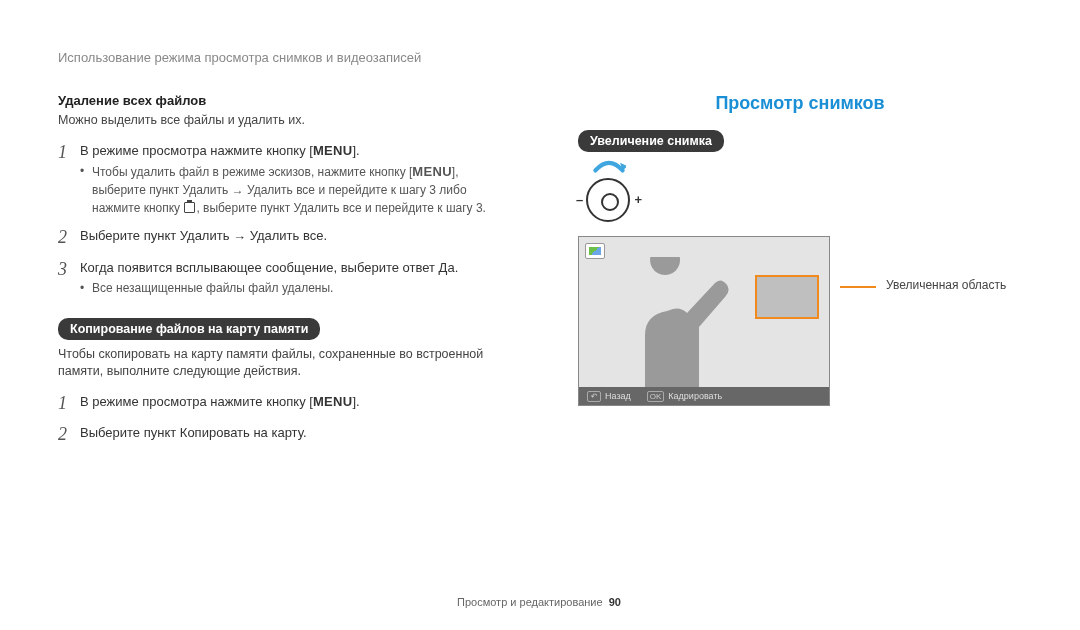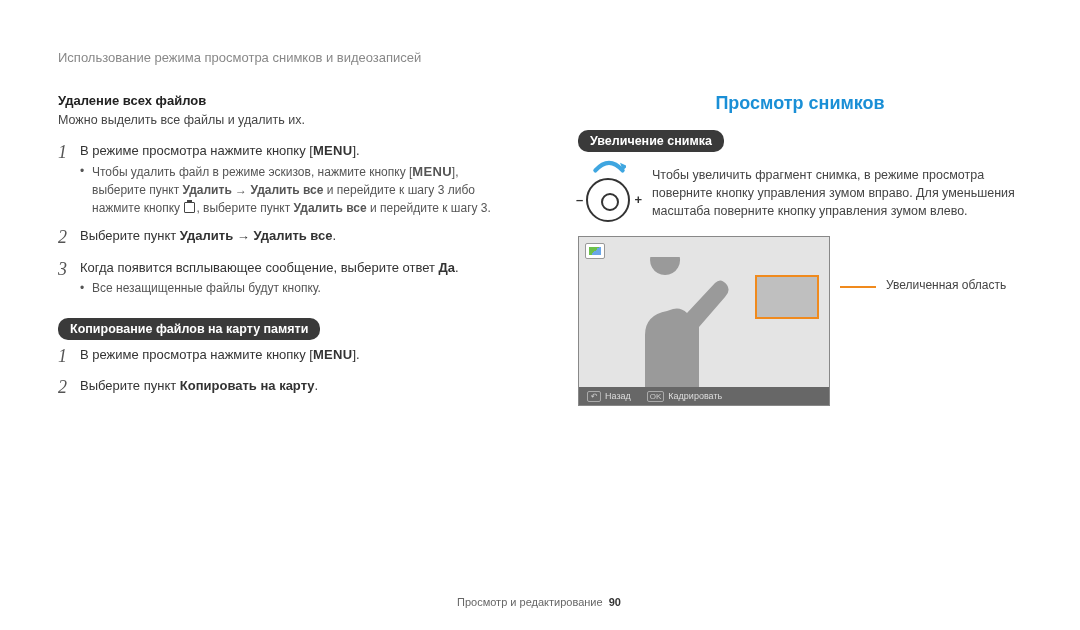--- a/index.html
+++ b/index.html
@@ -73,21 +73,21 @@
     content: "•";
     position: absolute;
     left: 0;
     top: 0;
   }
   .menu-token {
     font-weight: bold;
     font-size: 13px;
     letter-spacing: 0.3px;
   }
-  .bold { font-weight: bold; }
+  .bold { font-weight: normal; }
   .pill {
     display: inline-block;
     background: #3a3a3a;
     color: #fff;
     font-size: 12.5px;
     font-weight: bold;
     padding: 4px 12px 4px 12px;
     border-radius: 10px;
     margin: 10px 0 6px 0;
   }
@@ -291,27 +291,28 @@
           <span>Выберите пункт </span><span class="bold">Удалить → Удалить все</span><span>.</span>
         </div>
       </div>
 
       <div class="num-item">
         <div class="num">3</div>
         <div class="num-body">
           <div class="main-line">
             <span>Когда появится всплывающее сообщение, выберите ответ </span><span class="bold">Да</span><span>.</span>
           </div>
-          <div class="bullet">Все незащищенные файлы будут кнопку.</div>
+          <div class="bullet">Все незащищенные файлы файл удалены.</div>
         </div>
       </div>
 
     </div>
 
     <div class="pill">Копирование файлов на карту памяти</div>
+    <div class="para">Чтобы скопировать на карту памяти файлы, сохраненные во встроенной памяти, выполните следующие действия.</div>
 
     <div class="num-list">
       <div class="num-item">
         <div class="num">1</div>
         <div class="num-body">
           <span>В режиме просмотра нажмите кнопку [</span><span class="menu-token">MENU</span><span>].</span>
         </div>
       </div>
       <div class="num-item">
         <div class="num">2</div>
@@ -333,21 +334,20 @@
         <div class="dial-arrow">
           <svg viewBox="0 0 40 20">
               <path d="M4 14 Q20 -4 36 14" fill="none" stroke="#3fa6e0" stroke-width="5" stroke-linecap="round"></path>
               <path d="M36 14 l-3 -9 l9 4 z" fill="#3fa6e0"></path>
             </svg>
         </div>
         <div class="dial-circle"></div>
         <div class="dial-minus">–</div>
         <div class="dial-plus">+</div>
       </div>
-      <div class="zoom-desc">Чтобы увеличить фрагмент снимка, в режиме просмотра поверните кнопку управления зумом вправо. Для уменьшения масштаба поверните кнопку управления зумом влево.</div>
     </div>
 
     <div class="preview-row">
       <div class="preview">
         <div class="preview-badge"></div>
         <div class="silhouette">
           <svg viewBox="0 0 140 130">
             <path fill="#9a9a9a" d="M60 18 a15 15 0 1 1 0.1 0 M40 130 v-52 q0 -20 22 -24 l6 -2 q8 -2 14 4 l28 -30 q6 -6 12 2 q4 6 -2 12 l-26 30 v60 z"></path>
           </svg>
         </div>

